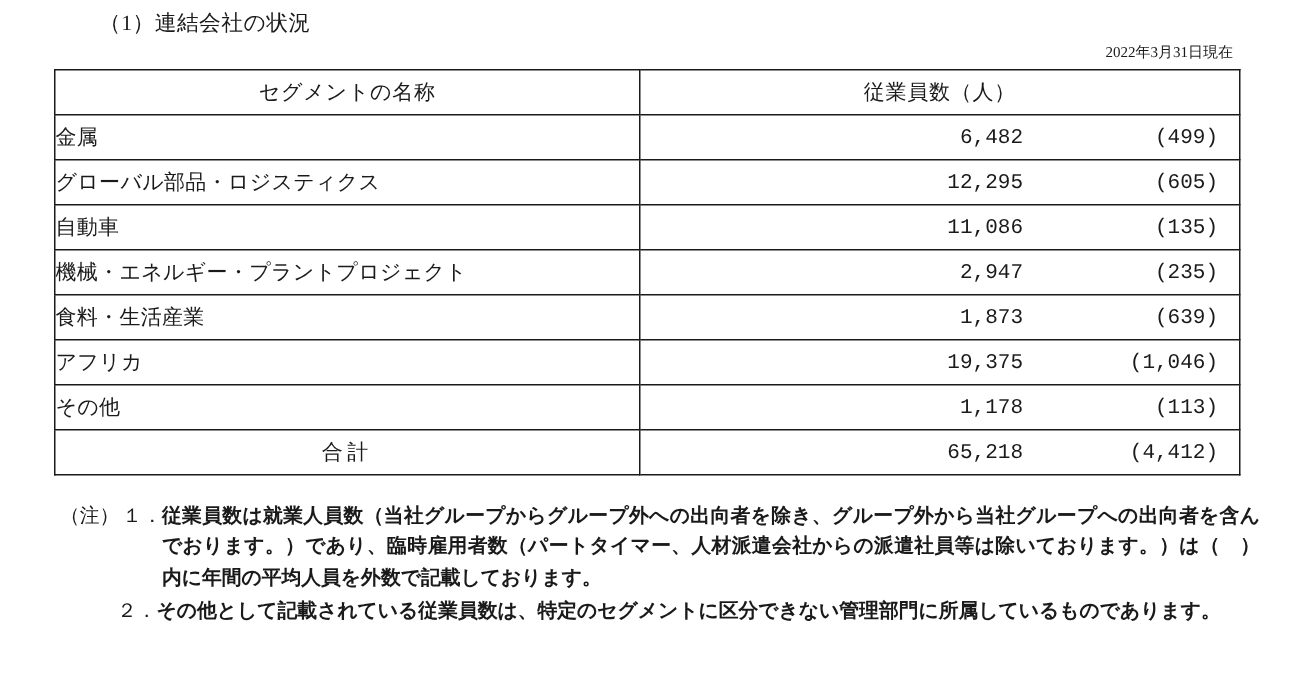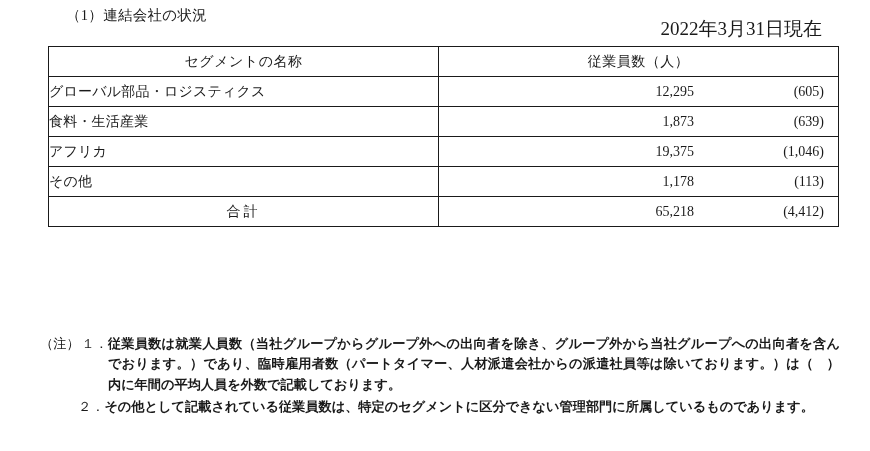--- a/index.html
+++ b/index.html
@@ -24,29 +24,30 @@
     position: absolute;
     left: 66px;
     top: 6px;
     font-size: 14.5px;
     letter-spacing: 0.3px;
     white-space: nowrap;
   }
   .as-of-date {
     position: absolute;
     right: 48px;
-    top: 16px;
-    font-size: 19px;
+    top: 28px;
+    font-size: 10px;
     white-space: nowrap;
   }
   .table-wrap {
     position: absolute;
-    left: 48px;
+    left: 36px;
     top: 46px;
     width: 790px;
+    font-family: Liberation Mono, monospace;
   }
   table.emp {
     border-collapse: collapse;
     width: 790px;
     table-layout: fixed;
     font-size: 14px;
   }
   table.emp th, table.emp td {
     border: 1px solid #1a1a1a;
     height: 29px;
@@ -141,25 +142,52 @@
         <col class="col-num">
       </colgroup>
       <thead>
         <tr>
           <th class="hdr">セグメントの名称</th>
           <th class="hdr">従業員数（人）</th>
         </tr>
       </thead>
       <tbody>
         <tr>
+          <td class="seg-name">金属</td>
+          <td class="num-cell">
+            <div class="num-inner">
+              <span class="num-main">6,482</span>
+              <span class="num-paren">(499)</span>
+            </div>
+          </td>
+        </tr>
+        <tr>
           <td class="seg-name">グローバル部品・ロジスティクス</td>
           <td class="num-cell">
             <div class="num-inner">
               <span class="num-main">12,295</span>
               <span class="num-paren">(605)</span>
+            </div>
+          </td>
+        </tr>
+        <tr>
+          <td class="seg-name">自動車</td>
+          <td class="num-cell">
+            <div class="num-inner">
+              <span class="num-main">11,086</span>
+              <span class="num-paren">(135)</span>
+            </div>
+          </td>
+        </tr>
+        <tr>
+          <td class="seg-name">機械・エネルギー・プラントプロジェクト</td>
+          <td class="num-cell">
+            <div class="num-inner">
+              <span class="num-main">2,947</span>
+              <span class="num-paren">(235)</span>
             </div>
           </td>
         </tr>
         <tr>
           <td class="seg-name">食料・生活産業</td>
           <td class="num-cell">
             <div class="num-inner">
               <span class="num-main">1,873</span>
               <span class="num-paren">(639)</span>
             </div>

